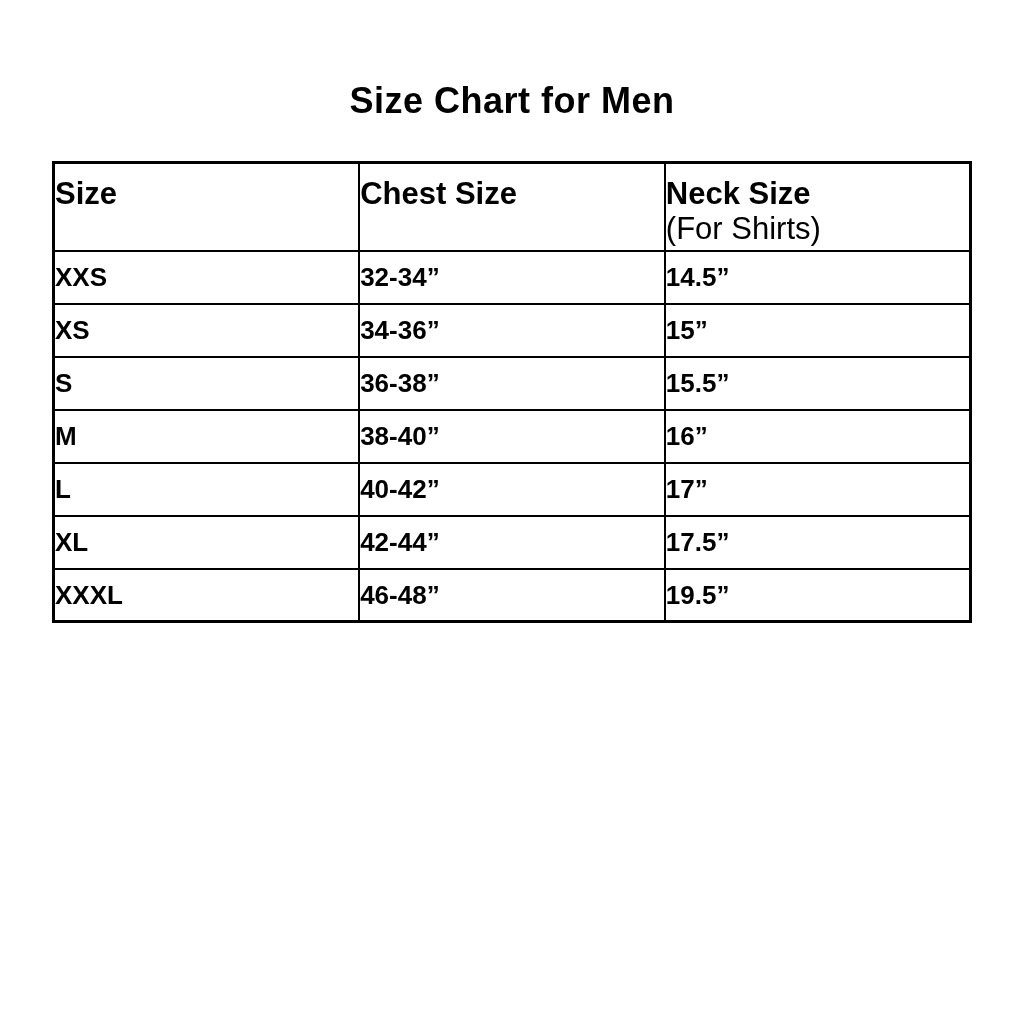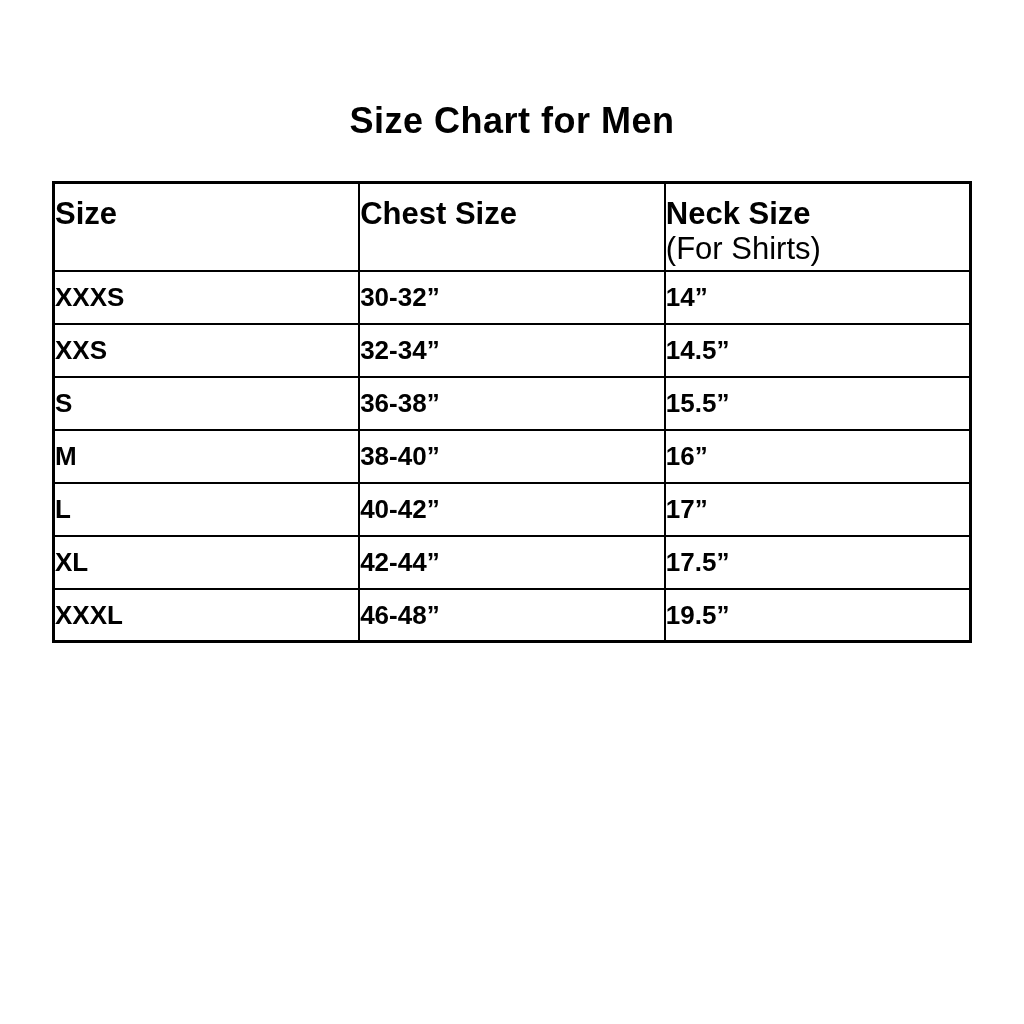--- a/index.html
+++ b/index.html
@@ -7,21 +7,21 @@
     width: 1024px;
     height: 1024px;
     background: #ffffff;
     font-family: "Liberation Sans", sans-serif;
     color: #000000;
     overflow: hidden;
   }
   .page {
     width: 1024px;
     height: 1024px;
-    padding-top: 100px;
+    padding-top: 80px;
   }
   .chart-title {
     text-align: center;
     font-size: 36px;
     font-weight: bold;
     line-height: 42px;
     letter-spacing: 0.5px;
   }
   table.size-chart {
     width: 920px;
@@ -73,28 +73,28 @@
           <span>Chest Size</span>
         </th>
         <th>
           <span>Neck Size</span>
           <span class="header-sublabel">(For Shirts)</span>
         </th>
       </tr>
     </thead>
     <tbody>
       <tr>
-        <td>XXXS</td>
-        <td>30-32”</td>
-        <td>14”</td>
-      </tr>
-      <tr>
         <td>XXS</td>
         <td>32-34”</td>
         <td>14.5”</td>
+      </tr>
+      <tr>
+        <td>XS</td>
+        <td>34-36”</td>
+        <td>15”</td>
       </tr>
       <tr>
         <td>S</td>
         <td>36-38”</td>
         <td>15.5”</td>
       </tr>
       <tr>
         <td>M</td>
         <td>38-40”</td>
         <td>16”</td>

